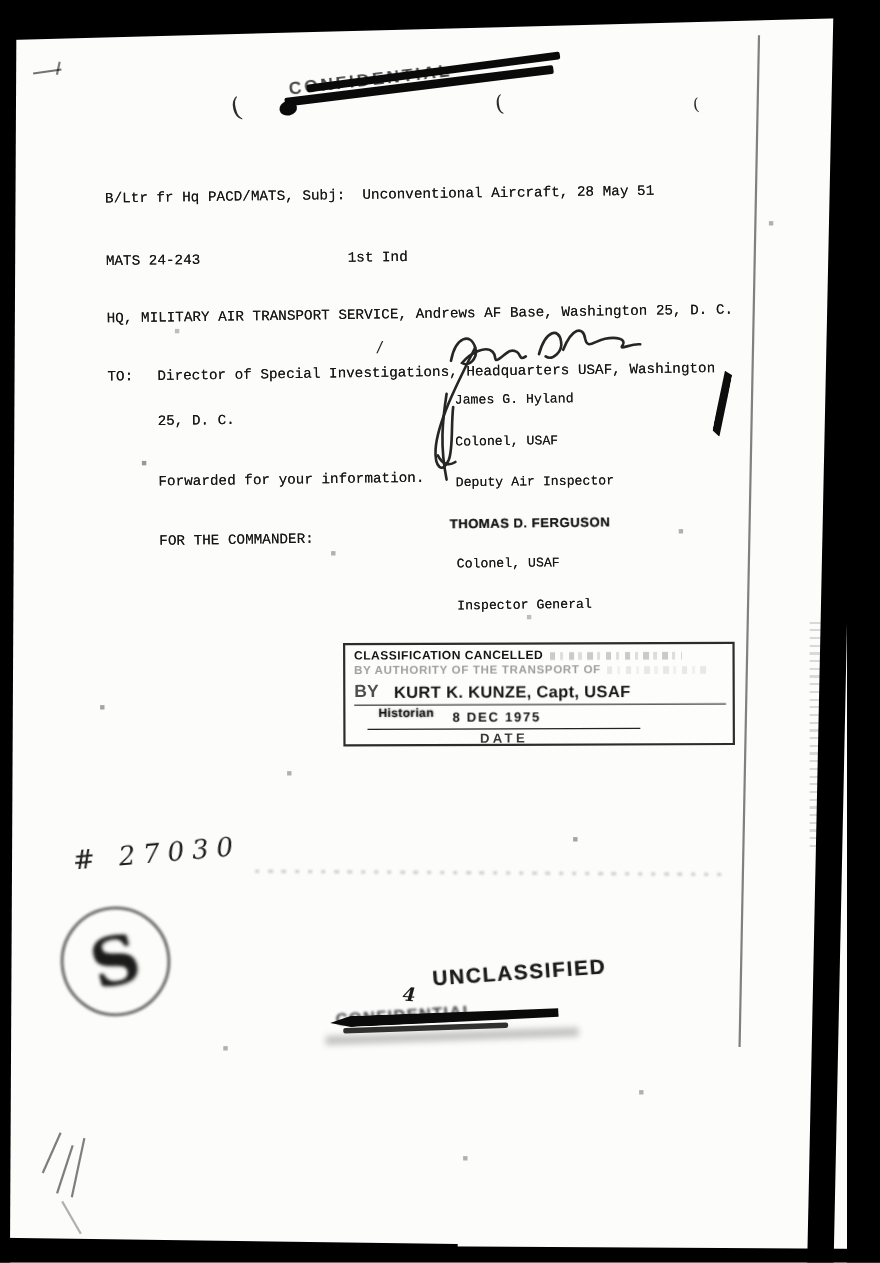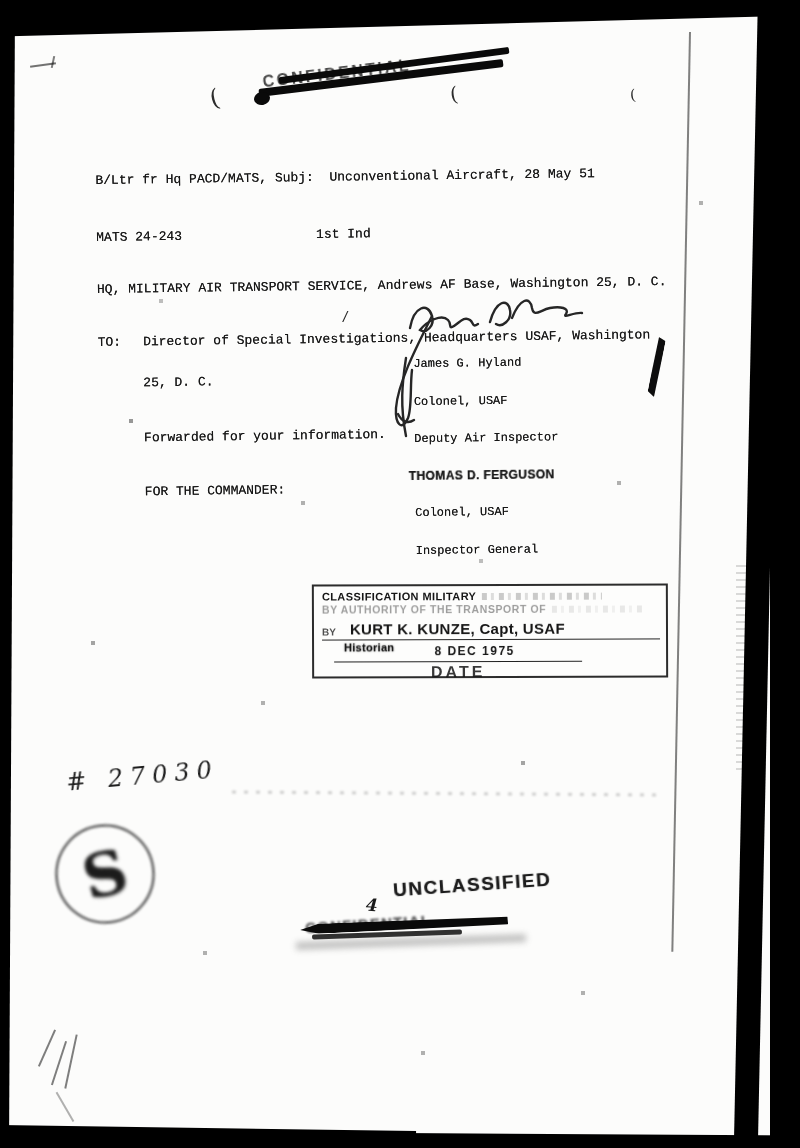--- a/index.html
+++ b/index.html
@@ -52,28 +52,28 @@
 
   
   .unclass{position:absolute; left:393px; top:874px; font-size:19px; font-weight:bold; letter-spacing:1.5px; color:#1c1c1c; transform:rotate(-4deg); filter:blur(.4px); text-shadow:0 0 1px rgba(0,0,0,.6);}
 
   
   .declass{position:absolute; left:312px; top:584px; width:356px; height:94px; border:2.5px solid #2c2c2c; box-sizing:border-box; padding:4px 8px 0 8px; transform:rotate(-0.2deg); background:rgba(255,255,255,.25);}
   .dc-line1{font-size:11px; font-weight:bold; letter-spacing:.4px; display:flex; align-items:center; gap:6px;}
   .dc-line2{font-size:10.5px; font-weight:bold; letter-spacing:.6px; opacity:.42; filter:blur(.5px); display:flex; align-items:center; gap:6px; margin-top:1px;}
   .noise-frag{display:inline-block; height:7px; background:repeating-linear-gradient(90deg, rgba(0,0,0,.4) 0 5px, transparent 5px 9px, rgba(0,0,0,.25) 9px 12px, transparent 12px 17px); filter:blur(.6px); opacity:.5;}
   .dc-byrow{display:flex; align-items:flex-end; margin-top:5px;}
-  .dc-by{font-size:10px; font-weight:bold; opacity:.75; margin-right:14px;}
+  .dc-by{font-size:16px; font-weight:bold; opacity:.75; margin-right:14px;}
   .dc-officer{font-size:15px; font-weight:bold; letter-spacing:.3px; filter:blur(.15px);}
   .dc-rule1{border-top:1.5px solid #222; margin-top:2px; width:338px; filter:blur(.3px);}
   .dc-midrow{display:flex; align-items:flex-start; margin-top:1px;}
   .dc-historian{font-size:11px; font-weight:bold; letter-spacing:.3px; filter:blur(.7px); text-shadow:0 0 2px rgba(0,0,0,.55); margin-left:22px;}
-  .dc-date{font-size:12px; font-weight:bold; letter-spacing:1.5px; margin-left:40px; margin-top:3px; filter:blur(.2px);}
+  .dc-date{font-size:12px; font-weight:bold; letter-spacing:1.5px; margin-left:17px; margin-top:3px; filter:blur(.2px);}
   .dc-rule2{border-top:1.5px solid #222; margin-top:3px; margin-left:12px; width:248px;}
-  .dc-datelabel{font-size:16px; letter-spacing:3px; font-weight:bold; opacity:.85; width:248px; margin-left:12px; text-align:center; margin-top:1px;}
+  .dc-datelabel{font-size:12px; letter-spacing:3px; font-weight:bold; opacity:.85; width:248px; margin-left:12px; text-align:center; margin-top:1px;}
 
   
   .case-num{position:absolute; left:66px; top:762px; font-family:"DejaVu Serif", serif; font-style:italic; font-size:24px; letter-spacing:7px; color:#1f1f1f; transform:rotate(-5deg); filter:blur(.3px);}
   .page-num{position:absolute; left:366px; top:895px; font-family:"DejaVu Serif", serif; font-style:italic; font-size:17px; font-weight:bold; color:#1a1a1a; transform:rotate(4deg);}
 
   
   .round-stamp{position:absolute; left:55px; top:824px; width:94px; height:94px; border:3px solid rgba(10,10,10,.55); border-radius:50%; filter:blur(1px); transform:rotate(-6deg); display:flex; align-items:center; justify-content:center;}
   .round-stamp .s{font-family:"DejaVu Serif", serif; font-weight:bold; font-size:60px; color:rgba(5,5,5,.82); transform:rotate(-8deg); filter:blur(.8px); text-shadow:1px 1px 2px rgba(0,0,0,.5);}
 
   
@@ -164,21 +164,21 @@
     <div>Colonel, USAF</div>
     <div>Inspector General</div>
   </div>
 
   <div class="fold-line"></div>
   <div class="ink-dash"></div>
   <div class="noise-col"></div>
 
   <div class="declass">
     <div class="dc-line1">
-      <span>CLASSIFICATION MILITARY</span>
+      <span>CLASSIFICATION CANCELLED</span>
       <span class="noise-frag" style="width:120px"></span>
     </div>
     <div class="dc-line2">
       <span>BY AUTHORITY OF THE TRANSPORT OF</span>
       <span class="noise-frag" style="width:90px"></span>
     </div>
     <div class="dc-byrow">
       <span class="dc-by">BY</span>
       <span class="dc-officer">KURT K. KUNZE, Capt, USAF</span>
     </div>

